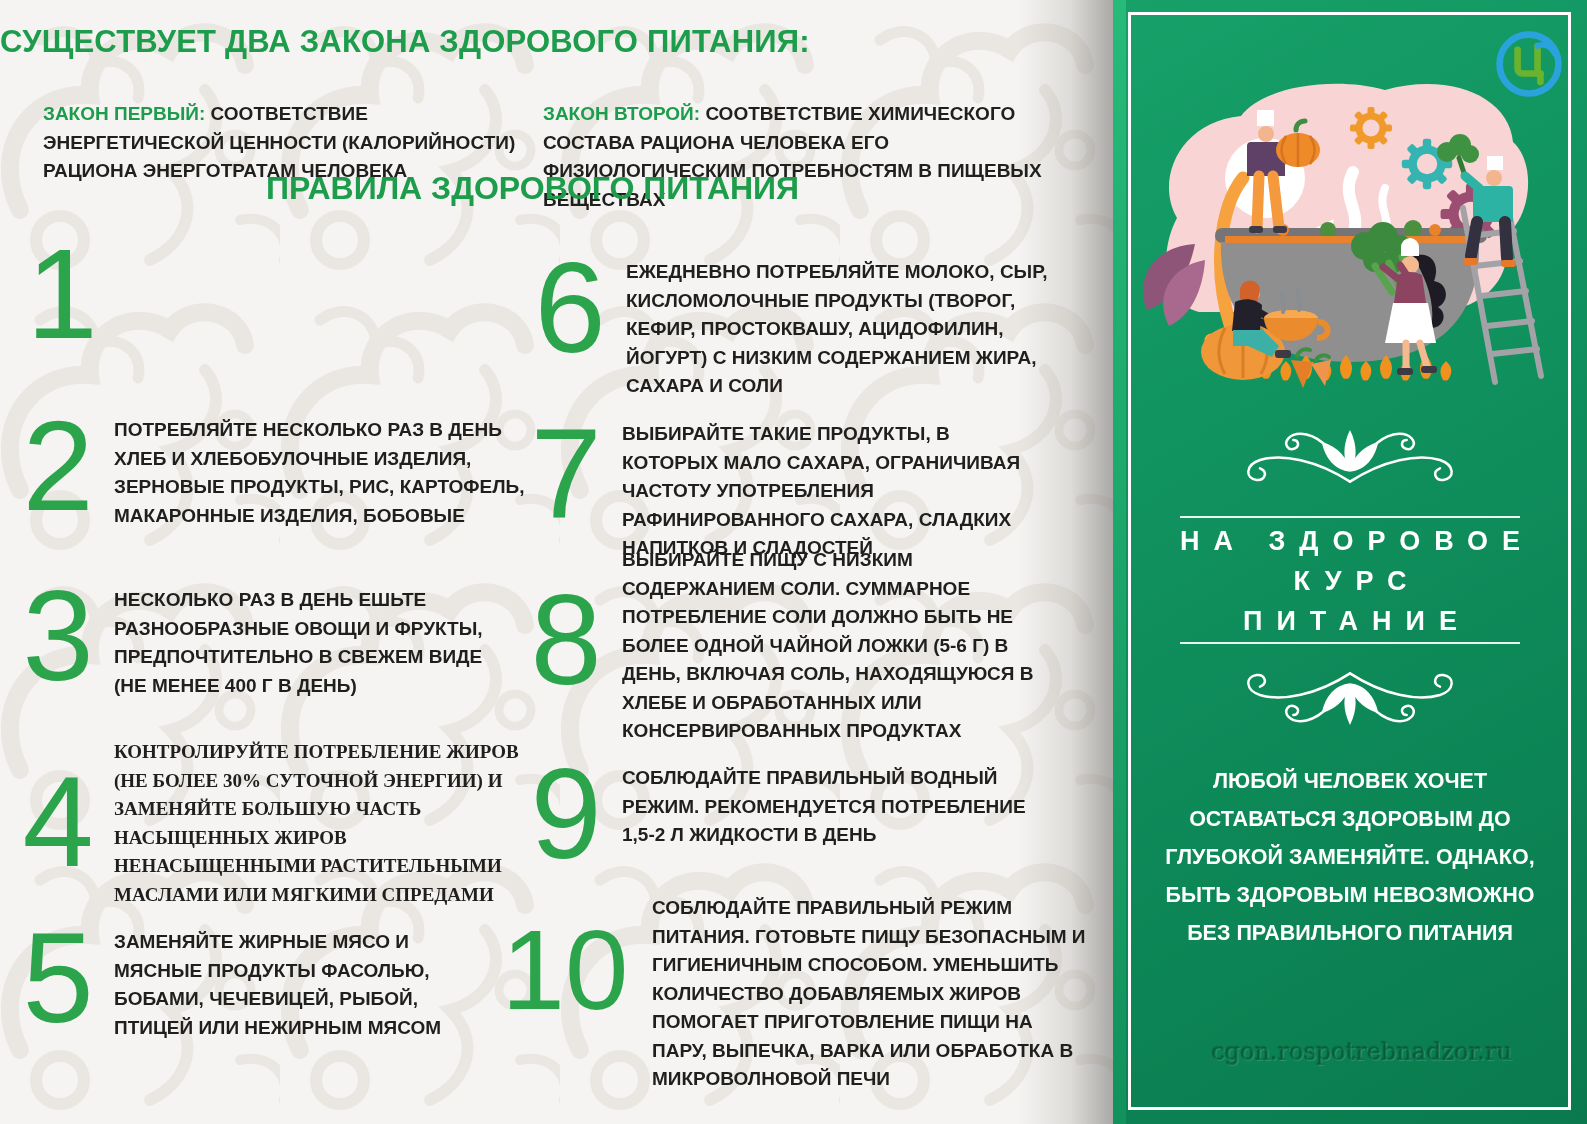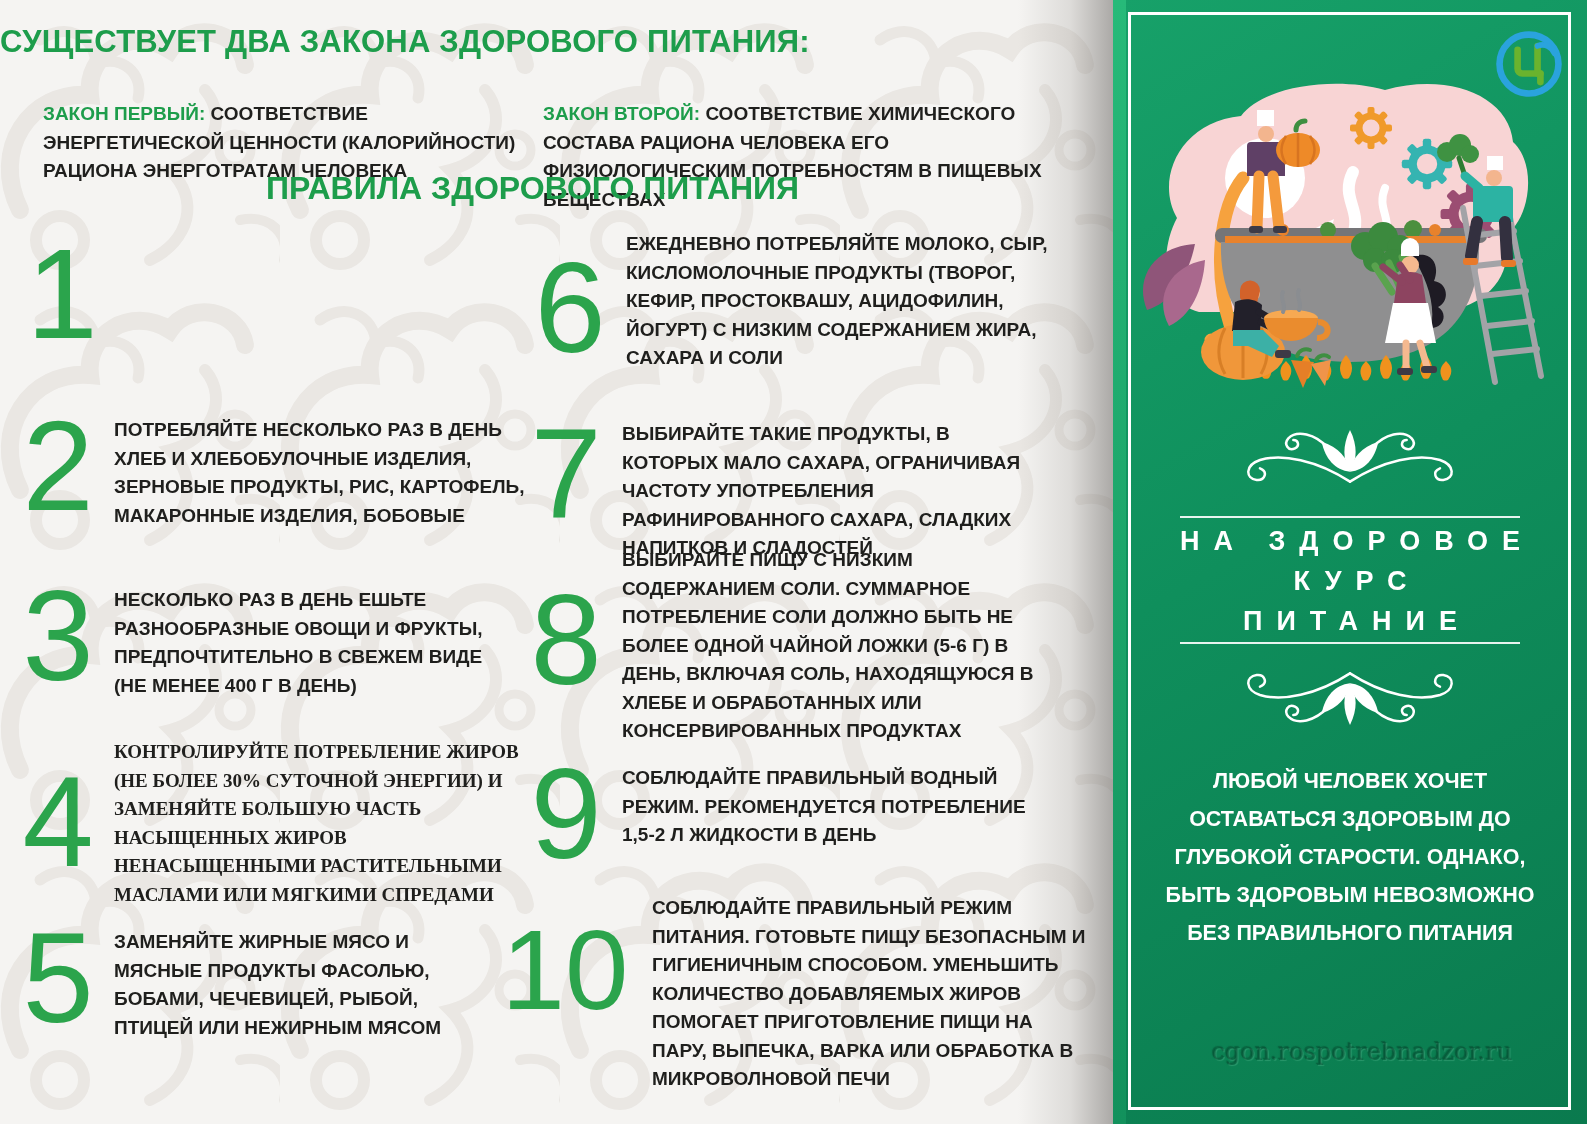--- a/index.html
+++ b/index.html
@@ -20,21 +20,21 @@
     font-size:32px;font-weight:bold;color:#1d9d4b;}
   .rule{position:absolute;display:flex;}
   .rule .num{flex:none;width:84px;text-align:center;font-size:128px;line-height:.78;
     font-weight:200;color:#2ba44c;}
   .rule .txt{font-size:19px;font-weight:bold;line-height:1.5;color:#1f1f1d;padding-left:14px;}
   .r1{left:20px;top:244px;}  .r1 .txt{width:382px;}
   .r2{left:16px;top:416px;}  .r2 .txt{width:418px;}
   .r3{left:16px;top:586px;}  .r3 .txt{width:372px;}
   .r4{left:16px;top:738px;}  .r4 .txt{width:422px;font-family:Liberation Serif, serif;} .r4 .num{margin-top:34px;}
   .r5{left:16px;top:928px;}  .r5 .txt{width:352px;}
-  .r6{left:528px;top:230px;} .r6 .txt{width:422px;} .r6 .num{margin-top:28px;}
+  .r6{left:528px;top:230px;} .r6 .txt{width:422px;margin-top:28px;} .r6 .num{margin-top:28px;}
   .r7{left:524px;top:420px;} .r7 .txt{width:428px;} .r7 .num{margin-top:4px;}
   .r8{left:524px;top:546px;} .r8 .txt{width:438px;} .r8 .num{margin-top:44px;}
   .r9{left:524px;top:764px;} .r9 .txt{width:438px;}
   .r10{left:492px;top:894px;}.r10 .txt{width:440px;} .r10 .num{width:146px;font-size:114px;margin-top:32px;}
   
   .panel{position:absolute;left:1113px;top:0;width:474px;height:1124px;
     background:linear-gradient(150deg,#17a169 0%,#0f8f5c 45%,#0a7a4e 100%);}
   .panel-strip{position:absolute;left:0;top:0;bottom:0;width:13px;
     background:linear-gradient(#27ba79,#12915c);}
   .panel-frame{position:absolute;left:15px;right:16px;top:12px;bottom:14px;
@@ -338,17 +338,17 @@
         <path d="M176,52 C192,34 214,30 224,40 C230,47 224,56 216,52 C210,49 212,42 218,42"></path>
         <path d="M124,52 C108,34 86,30 76,40 C70,47 76,56 84,52 C90,49 88,42 82,42"></path>
       </g>
       <g fill="#ffffff">
         <path d="M150,30 C159,48 159,66 150,80 C141,66 141,48 150,30"></path>
         <path d="M116,44 C136,50 148,64 150,80 C132,78 120,64 116,44"></path>
         <path d="M184,44 C164,50 152,64 150,80 C168,78 180,64 184,44"></path>
       </g>
     </svg>
 
-    <div class="message">ЛЮБОЙ ЧЕЛОВЕК ХОЧЕТ ОСТАВАТЬСЯ ЗДОРОВЫМ ДО ГЛУБОКОЙ СТАРОСТИ. ОДНАКО, БЫТЬ ЗДОРОВЫМ НЕВОЗМОЖНО БЕЗ ПРАВИЛЬНОГО ПИТАНИЯ</div>
+    <div class="message">ЛЮБОЙ ЧЕЛОВЕК ХОЧЕТ ОСТАВАТЬСЯ ЗДОРОВЫМ ДО ГЛУБОКОЙ ЗАМЕНЯЙТЕ. ОДНАКО, БЫТЬ ЗДОРОВЫМ НЕВОЗМОЖНО БЕЗ ПРАВИЛЬНОГО ПИТАНИЯ</div>
 
     <div class="watermark">cgon.rospotrebnadzor.ru</div>
   </div>
 </div>
 
 </body></html>

